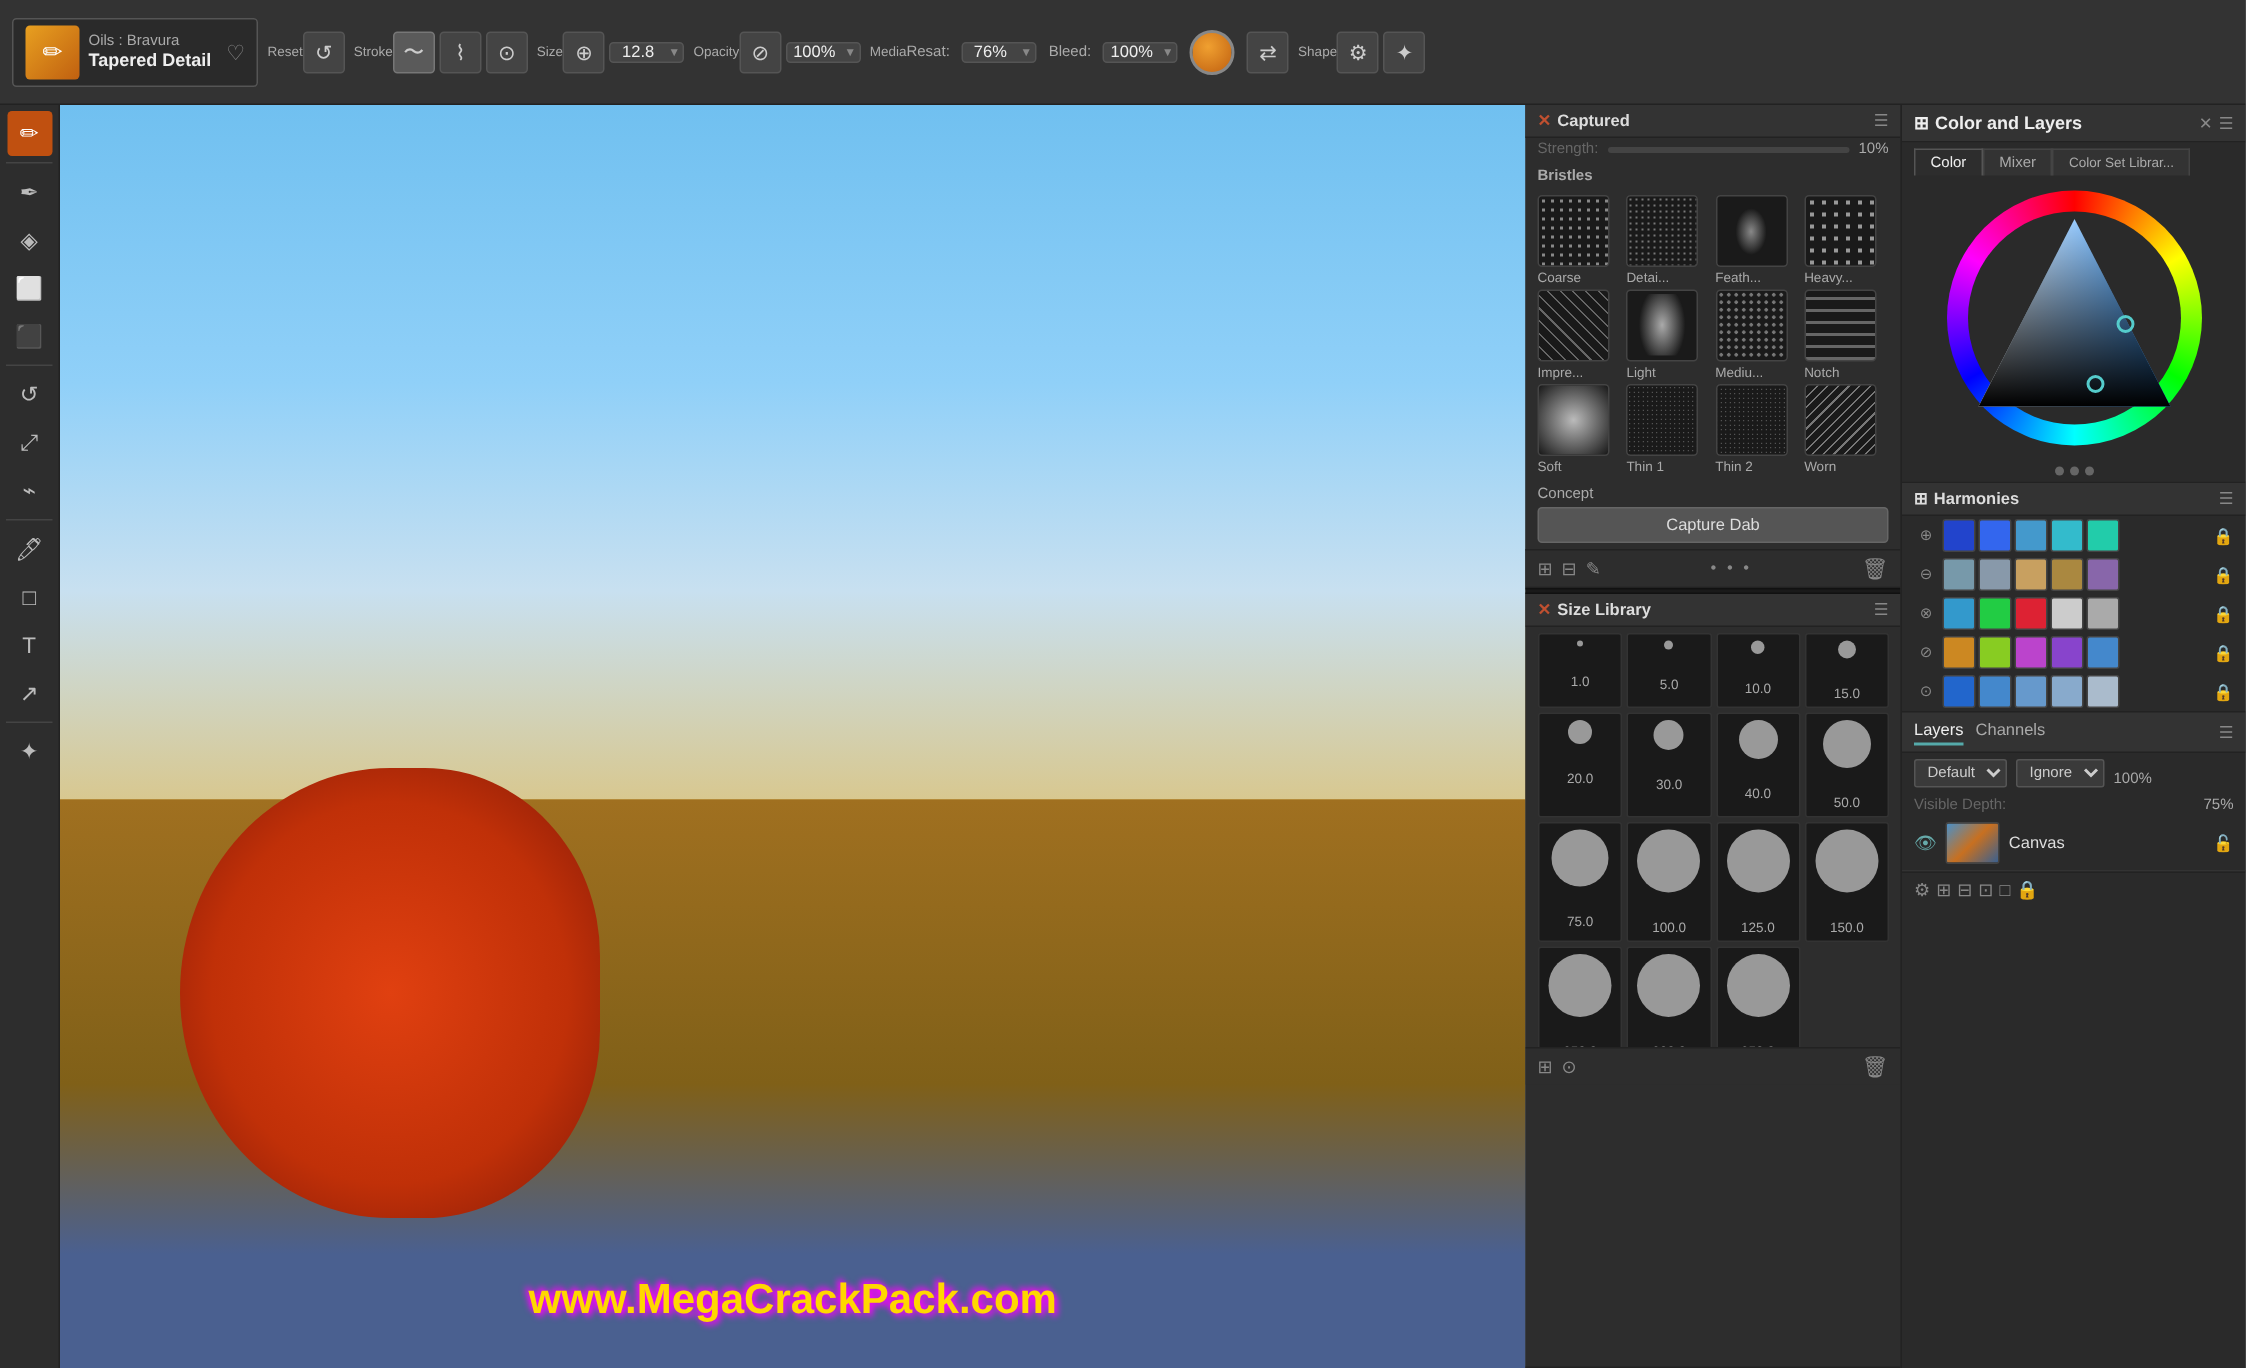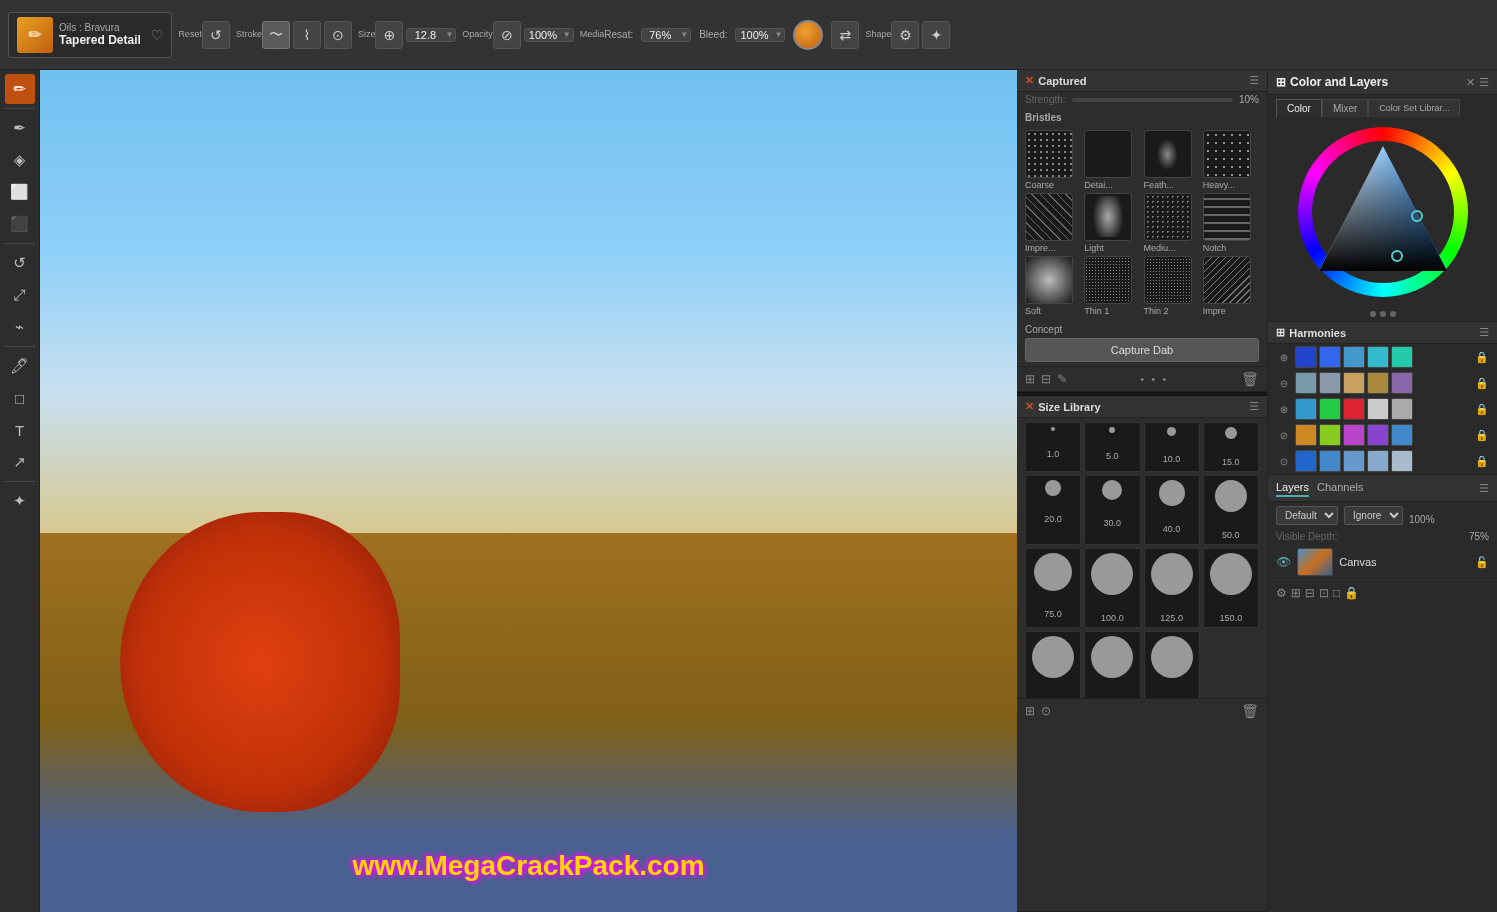--- a/index.html
+++ b/index.html
@@ -405,21 +405,21 @@
           <div class="bristle-item">
     <div class="bristle-preview b-thin1"></div>
     <span class="bristle-name">Thin 1</span>
   </div>
           <div class="bristle-item">
     <div class="bristle-preview b-thin2"></div>
     <span class="bristle-name">Thin 2</span>
   </div>
           <div class="bristle-item">
     <div class="bristle-preview b-worn"></div>
-    <span class="bristle-name">Impre</span>
+    <span class="bristle-name">Worn</span>
   </div>
         </div>
 
       <div class="concept-row">
         <div class="concept-label">Concept</div>
         <div class="capture-btn">Capture Dab</div>
       </div>
 
       <div class="panel-footer">
         <div class="footer-icons">

